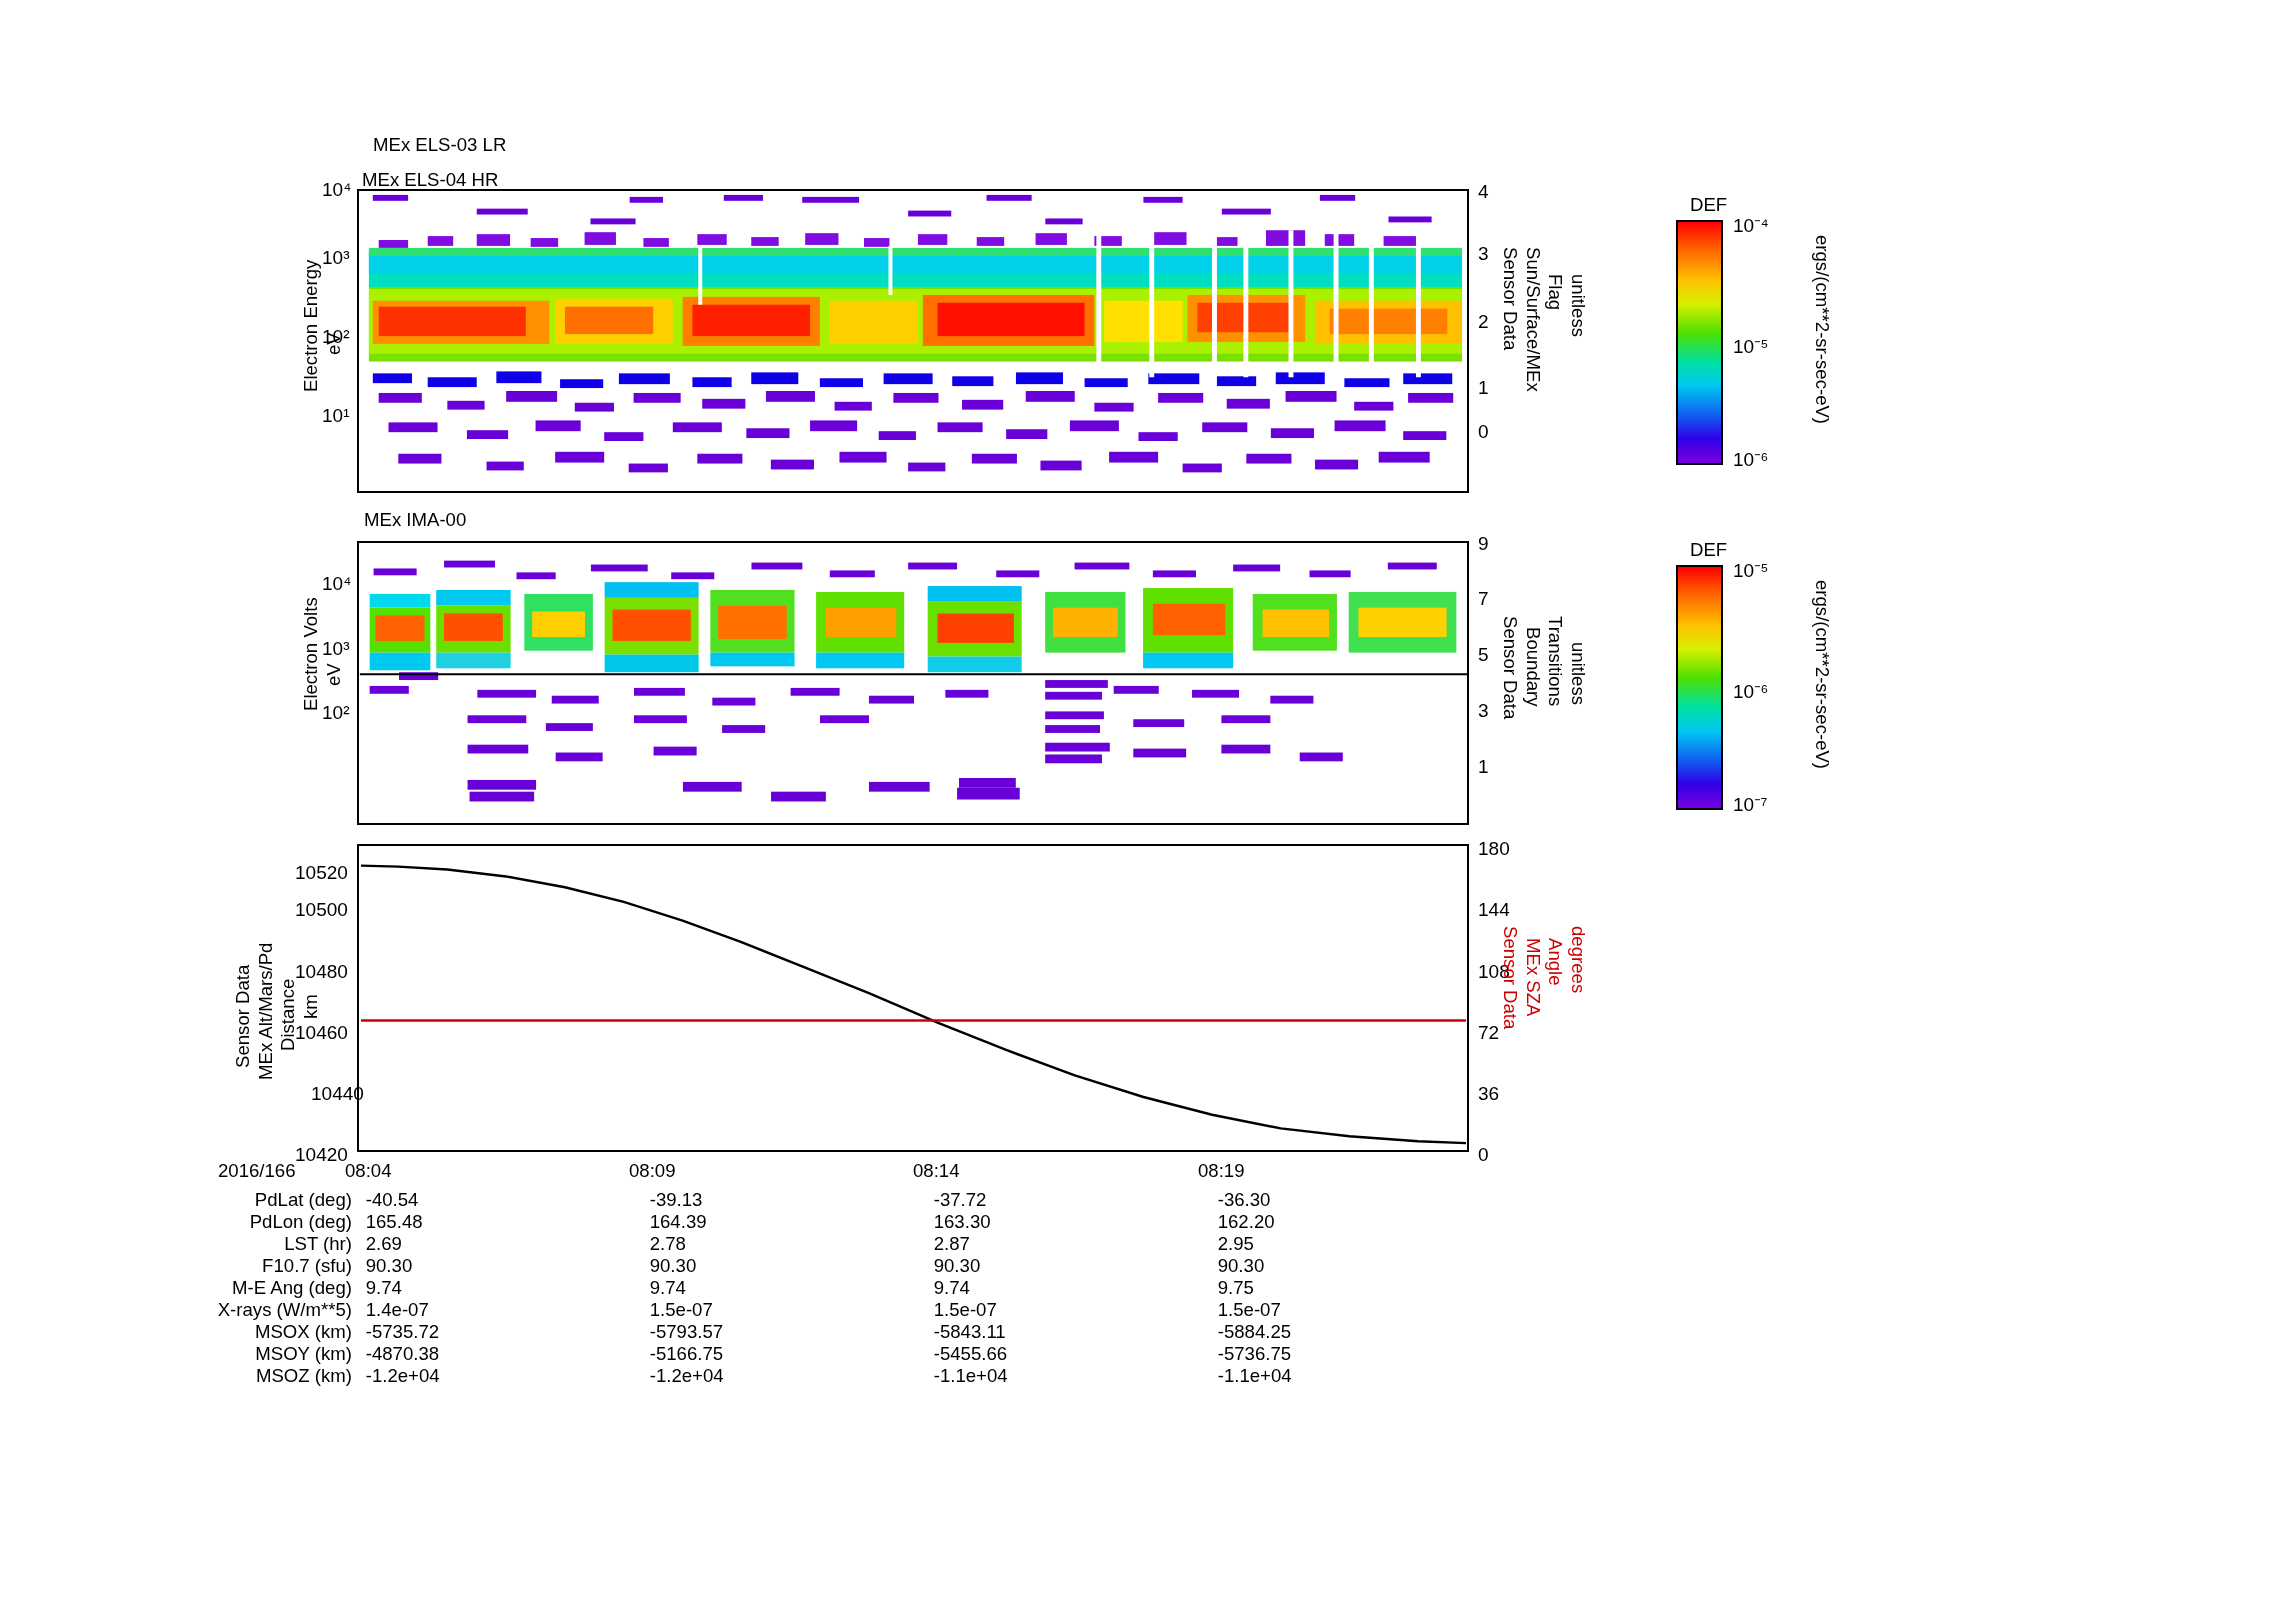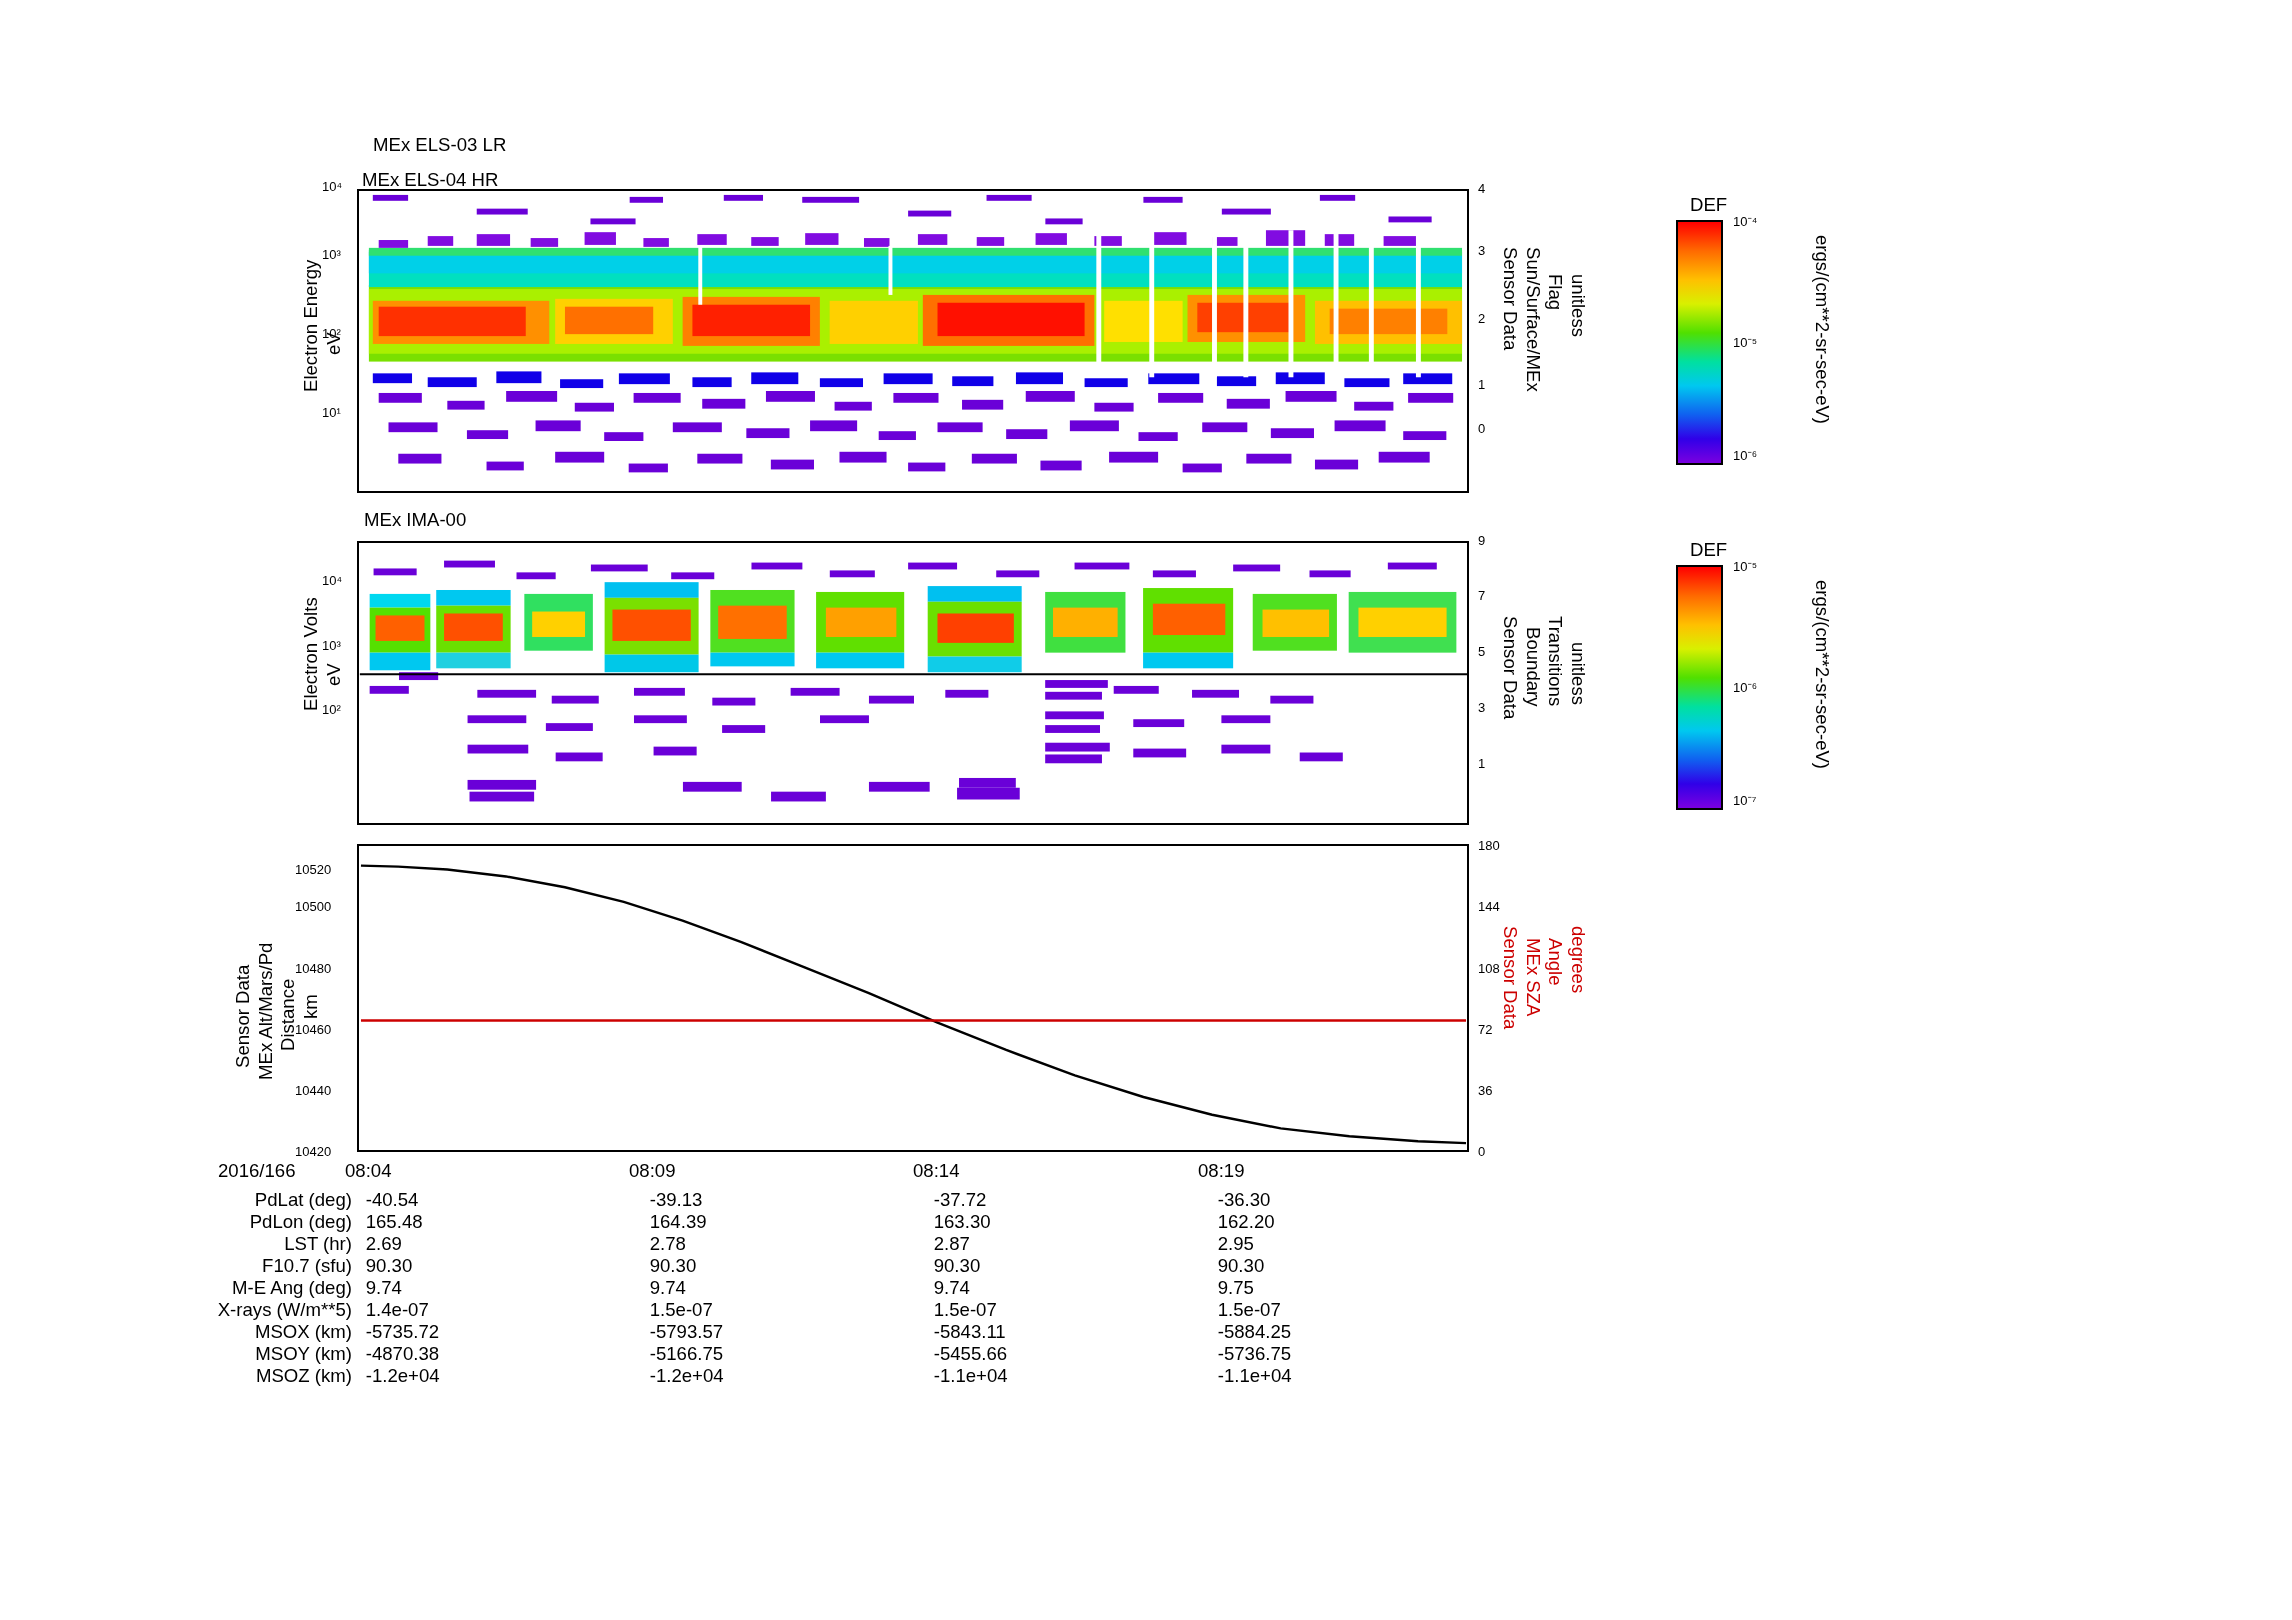--- a/index.html
+++ b/index.html
@@ -1,19 +1,19 @@
 <!DOCTYPE html>
 <html><head>
 <meta charset="utf-8">
 <style>
   html,body{margin:0;padding:0;background:#ffffff;}
   body{width:2293px;height:1620px;position:relative;font-family:"Liberation Sans",sans-serif;color:#000;}
   .abs{position:absolute;}
   .lbl{font-size:18.6px;color:#000;white-space:nowrap;}
-  .lbl-sm{font-size:13px;}
+  .lbl-sm{font-size:19px;}
   .rot90{transform:rotate(-90deg);transform-origin:0 0;}
   .rot270{transform:rotate(90deg);transform-origin:0 0;}
   .panel{position:absolute;border:2px solid #000;background:#fff;box-sizing:border-box;overflow:hidden;}
   .tbl{position:absolute;font-size:18.6px;}
   .tbl td{padding:0;font-size:18.6px;white-space:nowrap;}
   .tbl td.rlab{text-align:right;padding-right:13.7px;}
   .cbar{position:absolute;border:2px solid #000;box-sizing:border-box;}
   .red{color:#cc0000;}
   svg{display:block;}
 </style>
@@ -329,21 +329,21 @@
 
 <div class="abs lbl rot90" style="left:232px;top:1068px;">Sensor Data</div>
 <div class="abs lbl rot90" style="left:255px;top:1080px;">MEx Alt/Mars/Pd</div>
 <div class="abs lbl rot90" style="left:277px;top:1051px;">Distance</div>
 <div class="abs lbl rot90" style="left:300px;top:1019px;">km</div>
 
 <div class="abs lbl-sm" style="left:295px;top:862px;">10520</div>
 <div class="abs lbl-sm" style="left:295px;top:899px;">10500</div>
 <div class="abs lbl-sm" style="left:295px;top:961px;">10480</div>
 <div class="abs lbl-sm" style="left:295px;top:1022px;">10460</div>
-<div class="abs lbl-sm" style="left:295px;top:1083px;">10440</div>
+<div class="abs lbl-sm" style="left:311px;top:1083px;">10440</div>
 <div class="abs lbl-sm" style="left:295px;top:1144px;">10420</div>
 
 <div class="abs lbl-sm" style="left:1478px;top:838px;">180</div>
 <div class="abs lbl-sm" style="left:1478px;top:899px;">144</div>
 <div class="abs lbl-sm" style="left:1478px;top:961px;">108</div>
 <div class="abs lbl-sm" style="left:1478px;top:1022px;">72</div>
 <div class="abs lbl-sm" style="left:1478px;top:1083px;">36</div>
 <div class="abs lbl-sm" style="left:1478px;top:1144px;">0</div>
 
 <div class="abs lbl rot270 red" style="left:1521px;top:926px;">Sensor Data</div>

